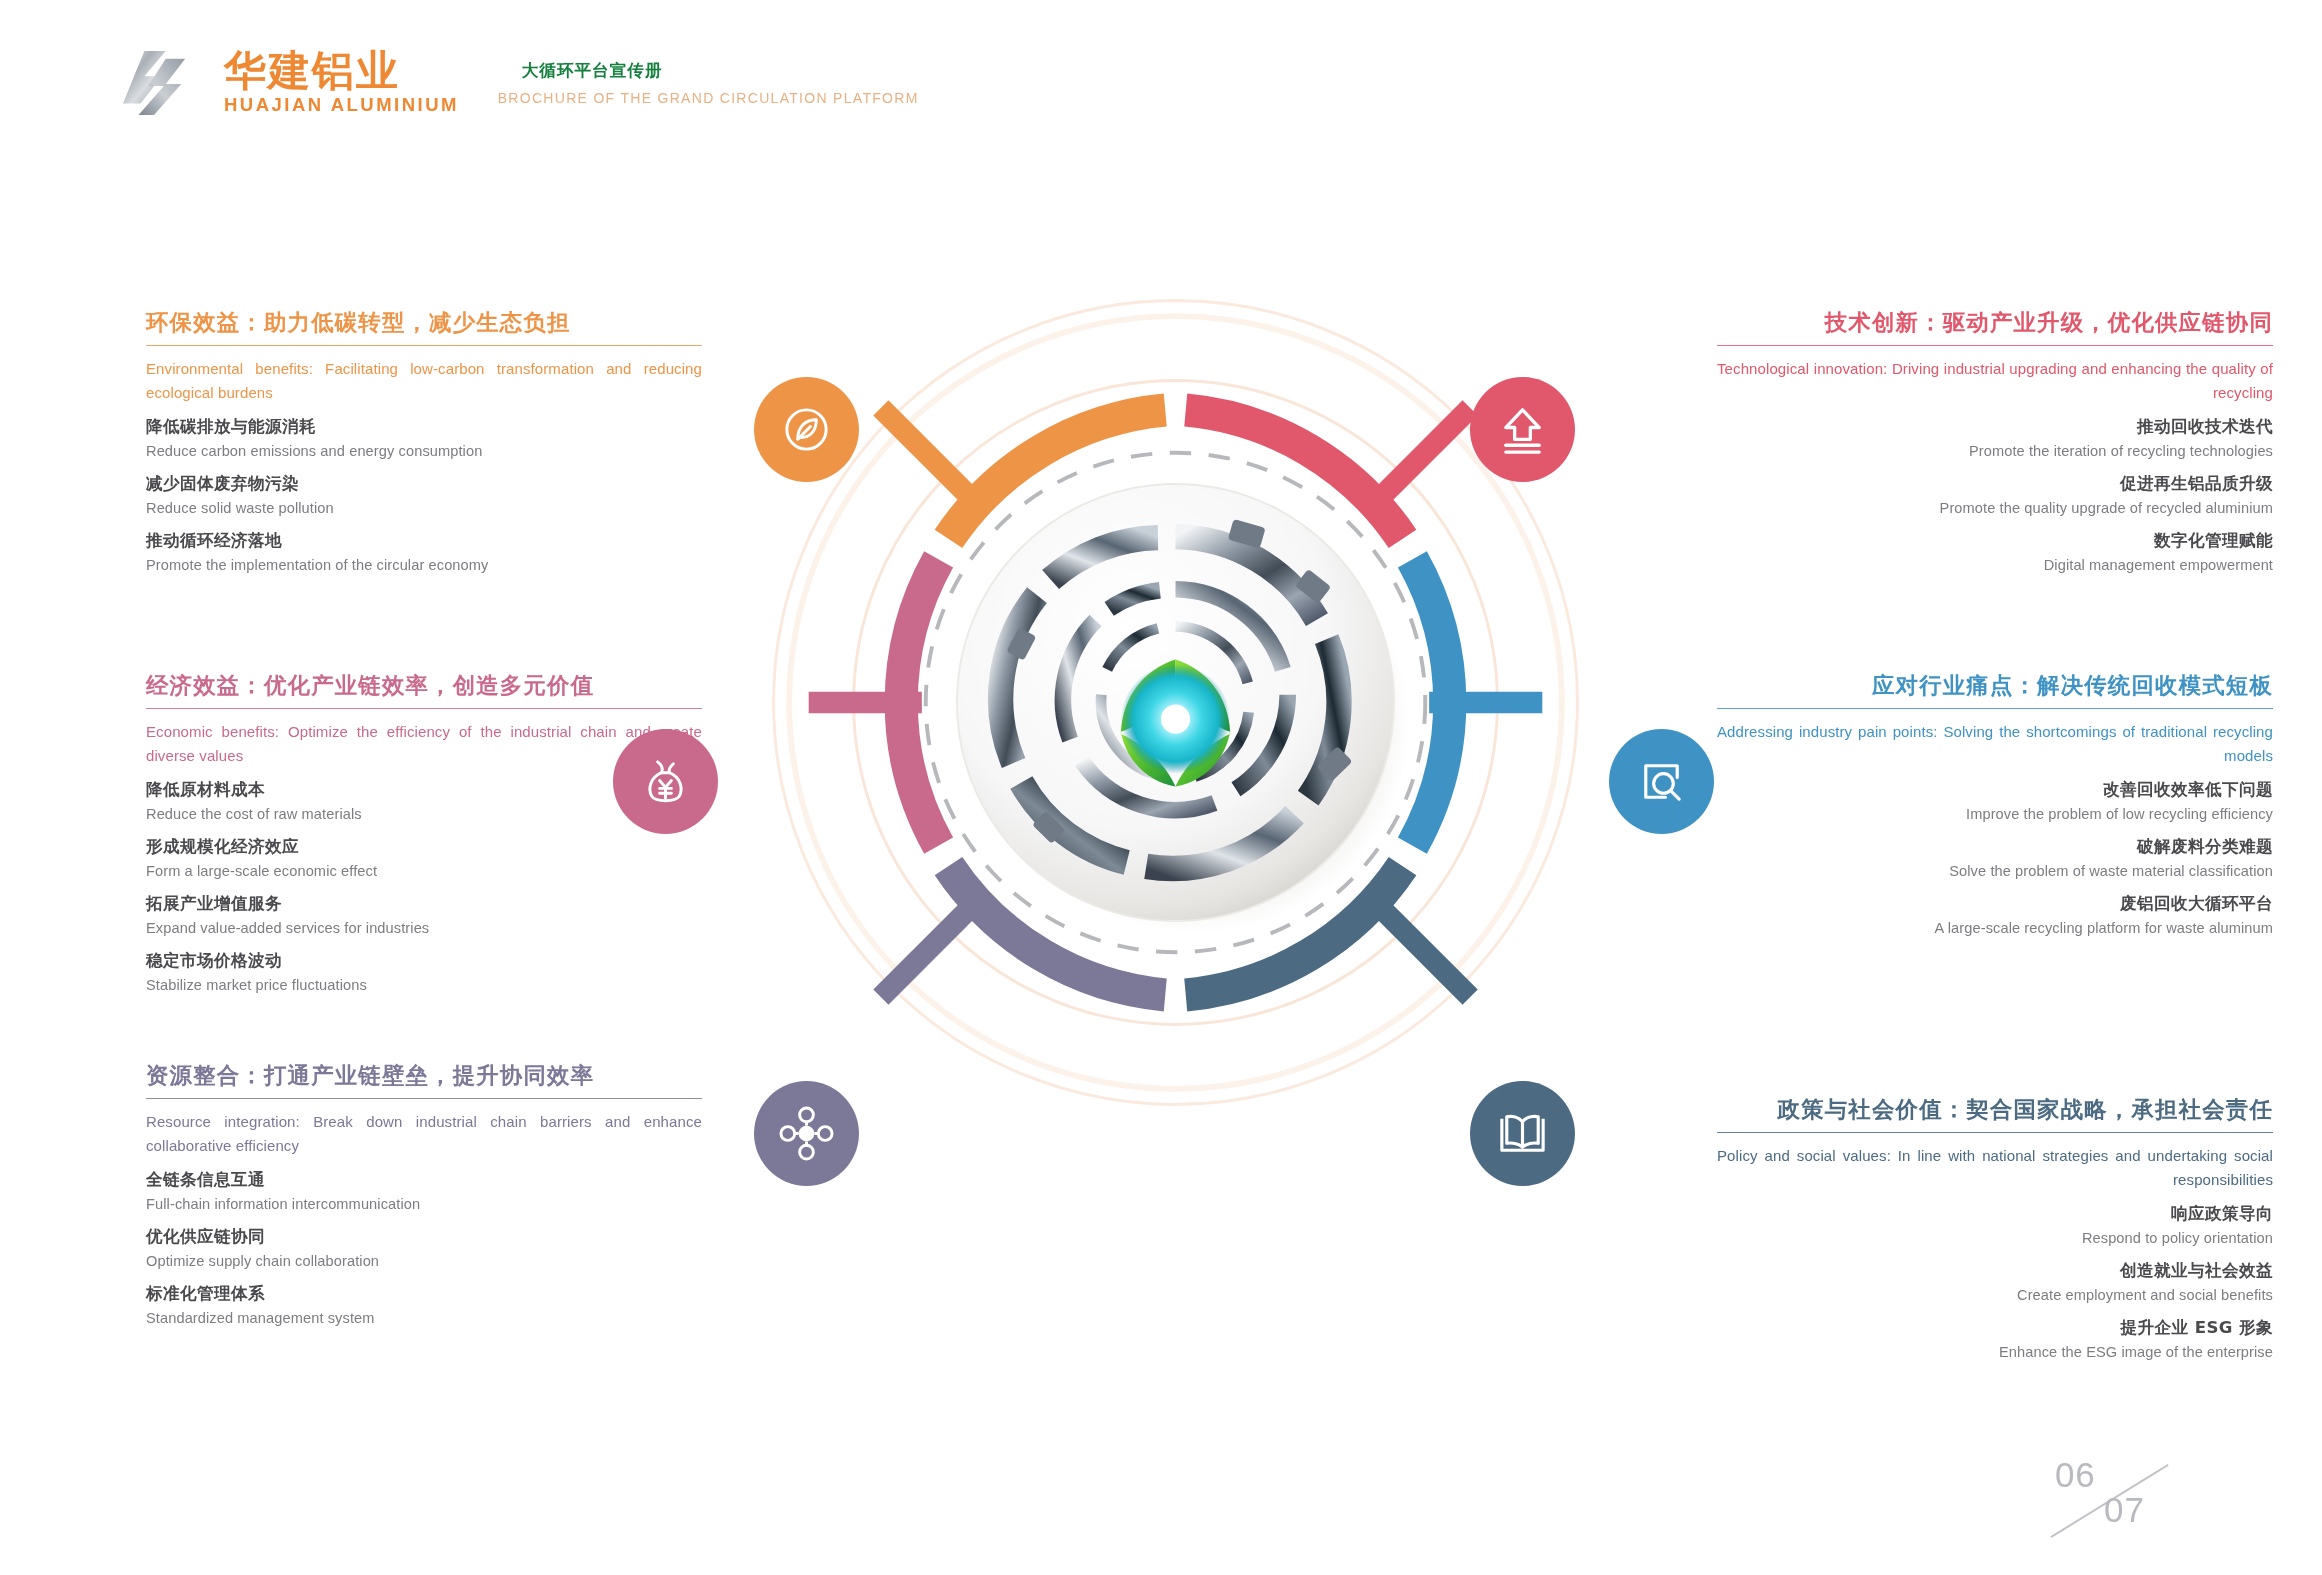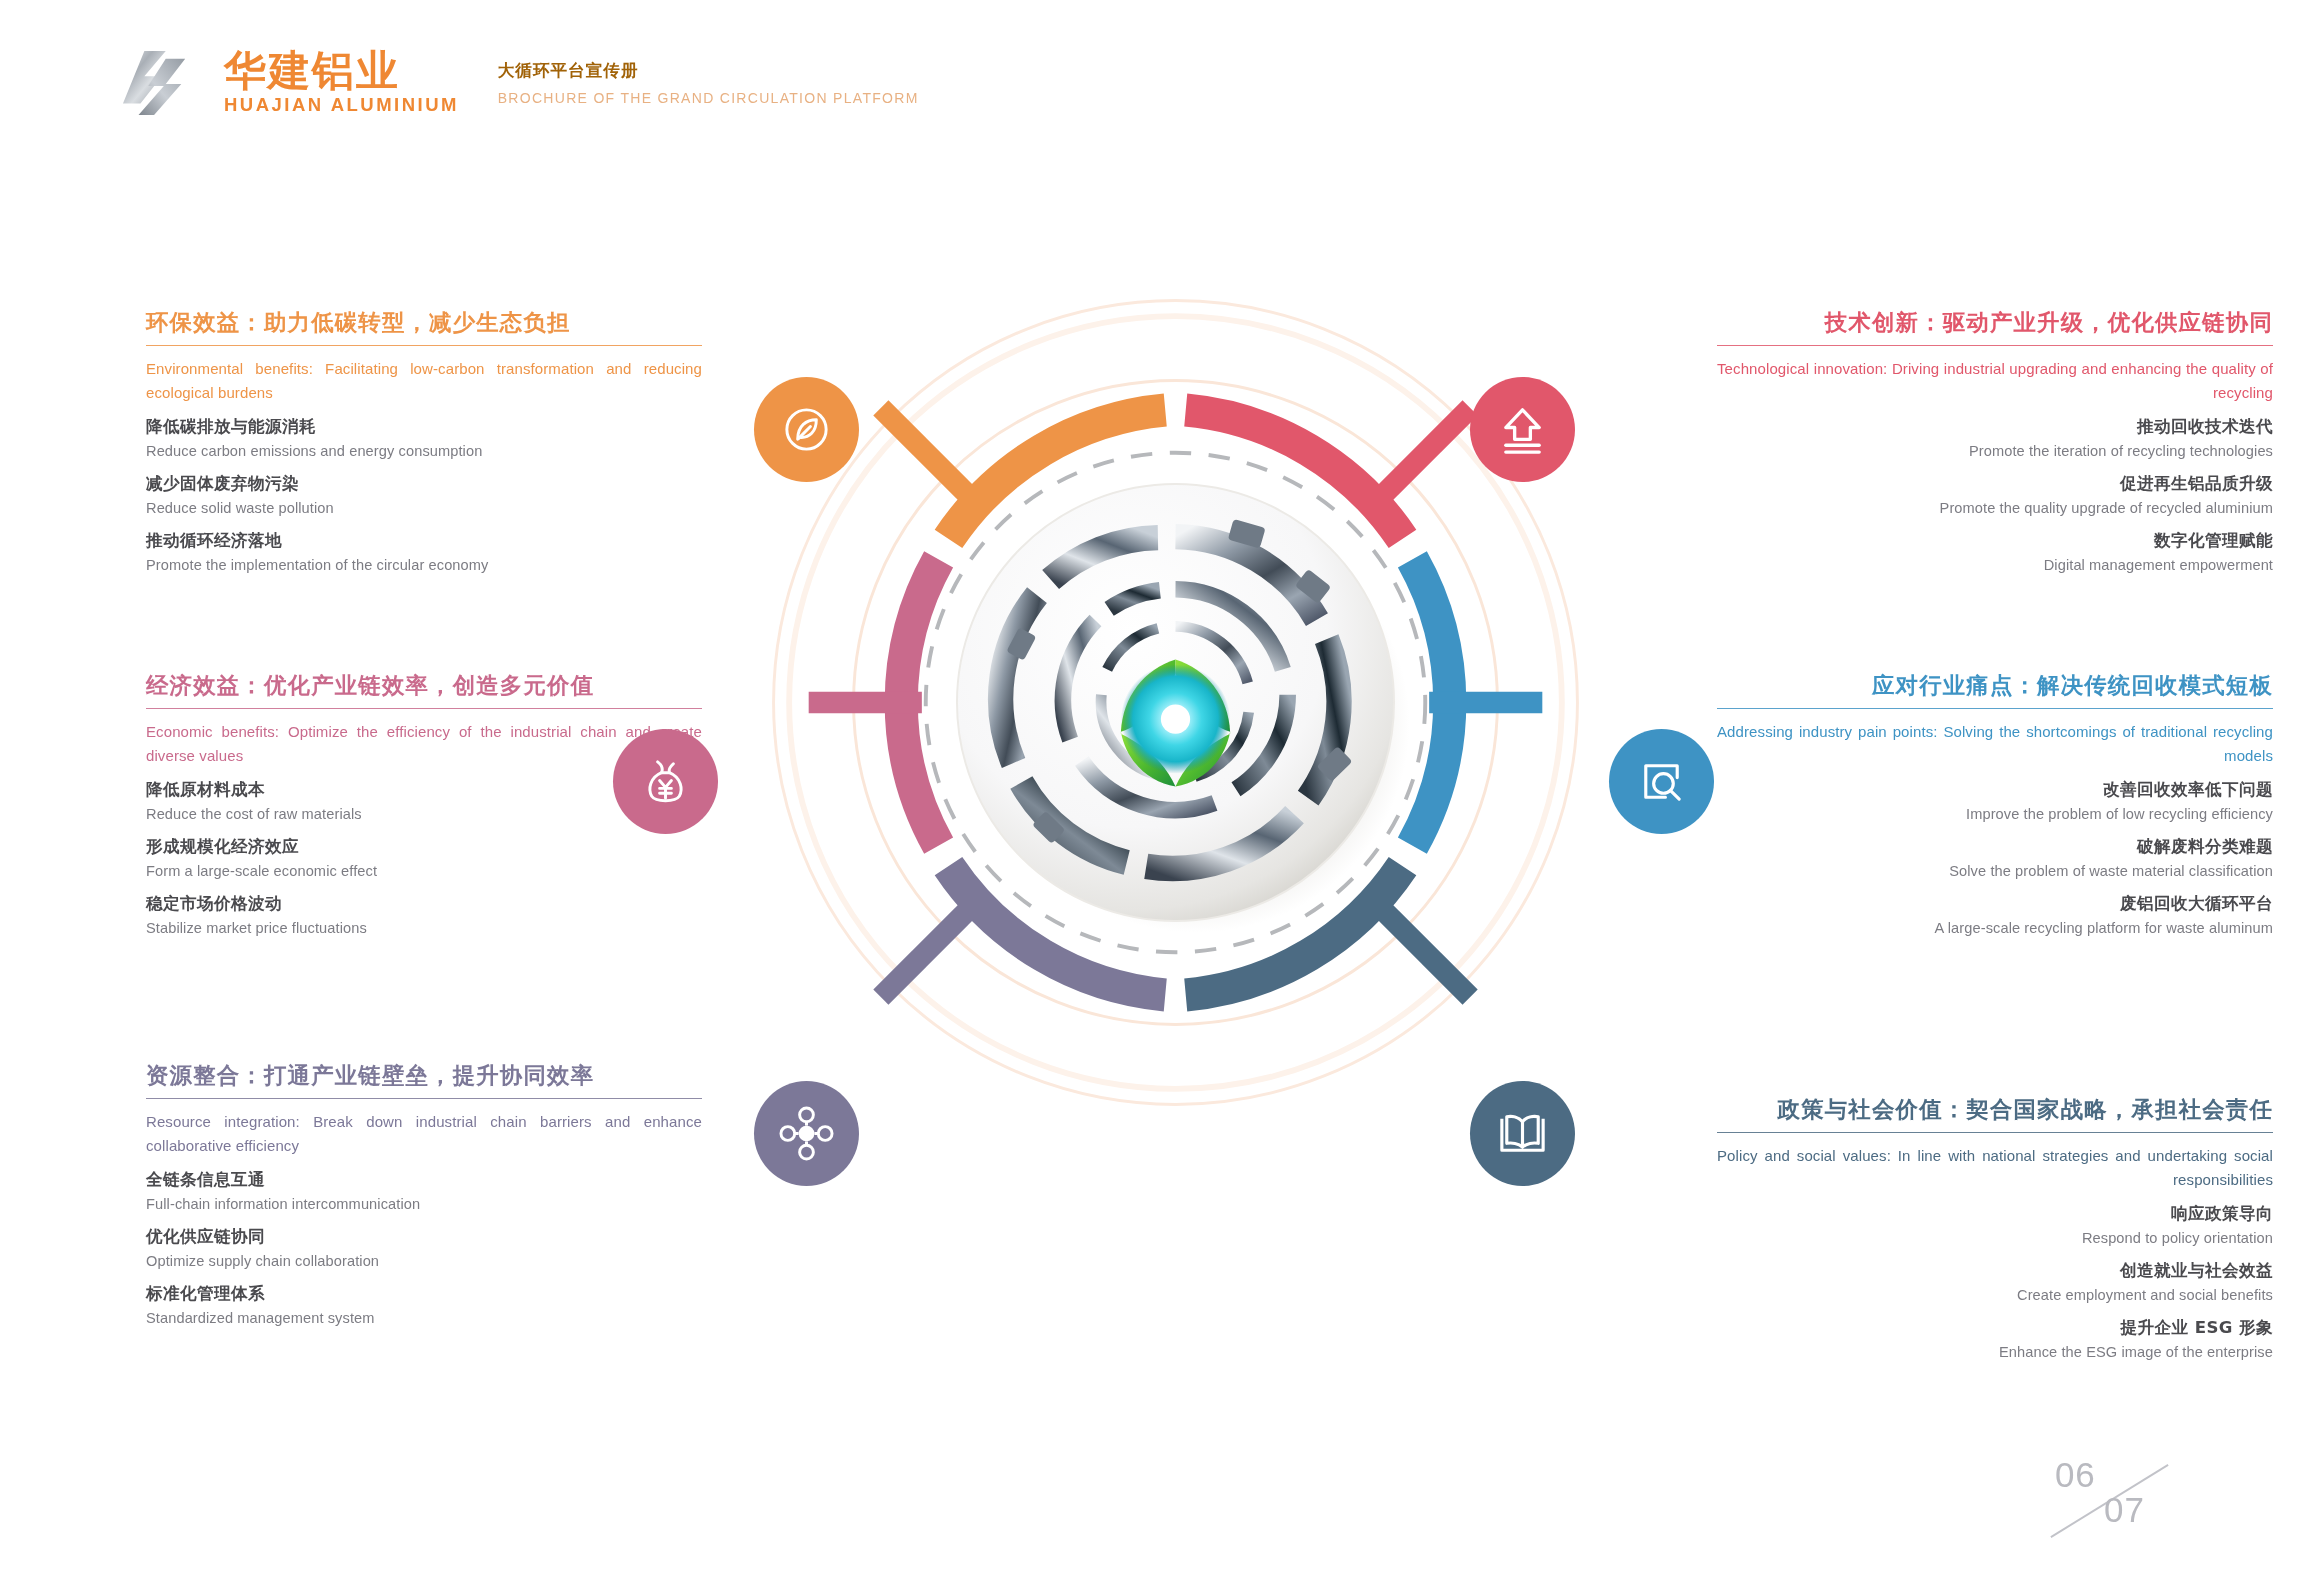--- a/index.html
+++ b/index.html
@@ -19,22 +19,23 @@
   #logo-cn .cn {
     font-size:42px; font-weight:bold; color:#EF8833; letter-spacing:2px;
     line-height:1.0; font-family:Liberation Serif, serif;
   }
   #logo-cn .en {
     font-size:18.5px; font-weight:bold; color:#EF8833; letter-spacing:2.5px;
     margin-top:3.9px; line-height:1;
   }
   #header-sub { margin-left:13.7px; padding-top:3.9px; }
   #header-sub .sub-cn {
-    font-size:16.6px; color:#a16207; font-weight:bold; letter-spacing:1px; line-height:1.5;
+    font-size:16.6px; color:#15803d; font-weight:bold; letter-spacing:1px; line-height:1.5;
     font-family:"DejaVu Sans","Liberation Sans",sans-serif;
+    margin-left:24px;
   }
   #header-sub .sub-en {
     font-size:14px; color:#E8B183; letter-spacing:1.3px; margin-top:4.9px; line-height:1.4;
   }
 
   
   .panel { position:absolute; width:556px; }
   .panel.left  { left:146px;  text-align:left; }
   .panel.right { left:1717px; text-align:right; }
 
@@ -145,20 +146,24 @@
     <div class="panel-title" style="color: rgb(201, 106, 140);">经济效益：优化产业链效率，创造多元价值</div>
     <div class="panel-rule" style="background: rgb(201, 106, 140);"></div>
     <div class="panel-sub" style="color: rgb(201, 106, 140);">Economic benefits: Optimize the efficiency of the industrial chain and create diverse values</div>
     <div class="item">
       <div class="item-cn">降低原材料成本</div>
       <div class="item-en">Reduce the cost of raw materials</div>
     </div>
     <div class="item">
       <div class="item-cn">形成规模化经济效应</div>
       <div class="item-en">Form a large-scale economic effect</div>
+    </div>
+    <div class="item">
+      <div class="item-cn">拓展产业增值服务</div>
+      <div class="item-en">Expand value-added services for industries</div>
     </div>
     <div class="item">
       <div class="item-cn">稳定市场价格波动</div>
       <div class="item-en">Stabilize market price fluctuations</div>
     </div>
   </div>
 <div class="panel right" id="panel-3" style="top:671px;">
     <div class="panel-title" style="color: rgb(62, 147, 196);">应对行业痛点：解决传统回收模式短板</div>
     <div class="panel-rule" style="background: rgb(62, 147, 196);"></div>
     <div class="panel-sub" style="color: rgb(62, 147, 196);">Addressing industry pain points: Solving the shortcomings of traditional recycling models</div>

